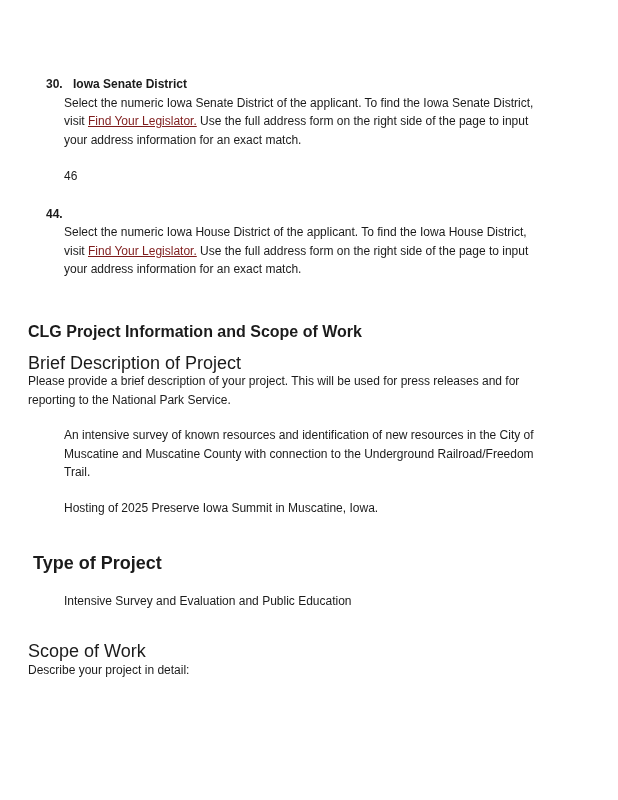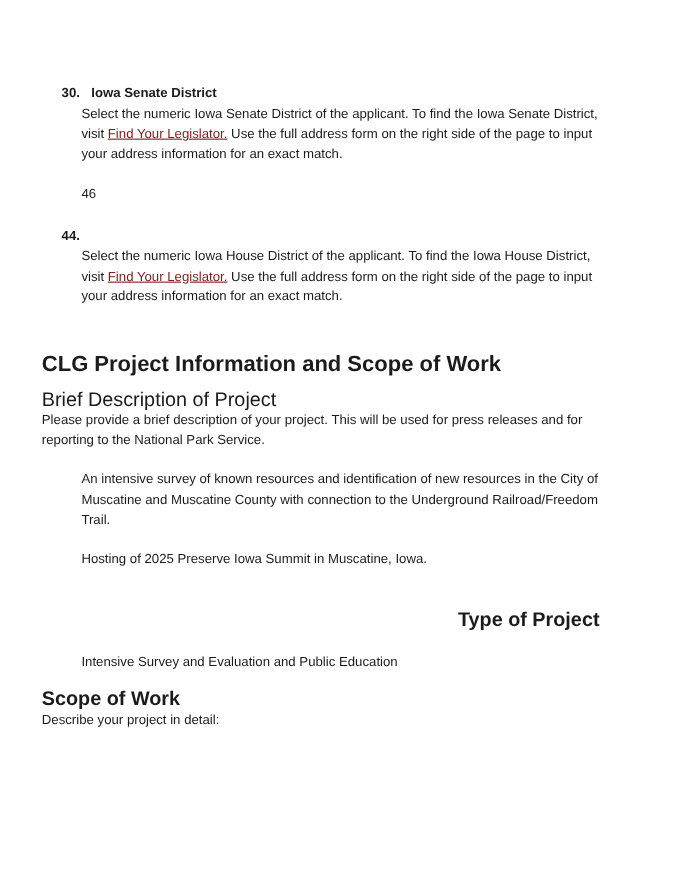--- a/index.html
+++ b/index.html
@@ -6,66 +6,65 @@
   html, body { background: #ffffff; }
   body {
     font-family: "Liberation Sans", sans-serif;
     color: #1b1b1b;
   }
   .page {
     width: 618px;
     height: 800px;
     margin: 0 auto;
     background: #ffffff;
-    padding: 75px 73px 0 38px;
+    padding: 75px 73px 0 28px;
     font-size: 12px;
     line-height: 18.5px;
     overflow: hidden;
   }
   
   .q-item { margin-left: 18px; }
   .q-item + .q-item { margin-top: 19px; }
   .q-head { display: flex; font-weight: bold; }
   .q-num { width: 27px; flex: 0 0 27px; }
   .q-body { margin-left: 18px; }
   .q-answer { margin-left: 18px; margin-top: 18px; }
   .link {
     text-decoration: underline;
     color: #7f1d1d;
     cursor: pointer;
   }
   
   .section-heading {
-    font-size: 20px;
+    font-size: 16px;
     font-weight: bold;
     line-height: 21px;
     margin-top: 42px;
   }
   .sub-heading {
     font-weight: normal;
     margin-top: 12px;
   }
   .intro { margin-top: 0; }
   .indent-para {
     margin-left: 36px;
     margin-top: 17px;
   }
   .type-heading {
     font-weight: bold;
     margin-top: 37px;
     margin-left: 5px;
-    text-align: right;
   }
   .type-value {
     margin-left: 36px;
     margin-top: 19px;
   }
   .scope-heading {
-    font-weight: bold;
-    margin-top: 16px;
+    font-weight: normal;
+    margin-top: 32px;
   }
 </style>
 </head>
 <body>
 
 <div class="page">
 
   <div class="q-item">
     <div class="q-head">
       <span class="q-num">30.</span>

